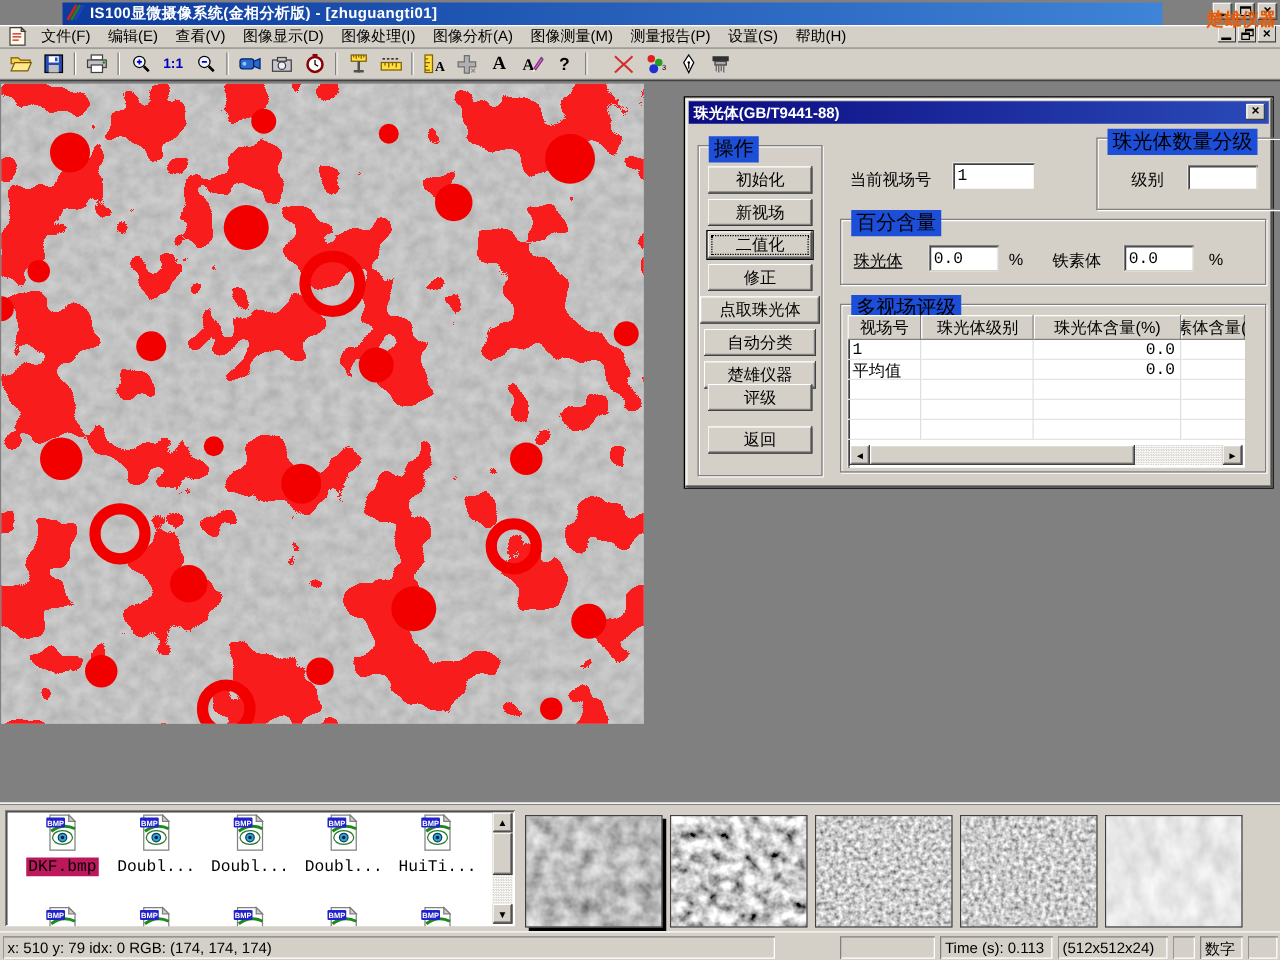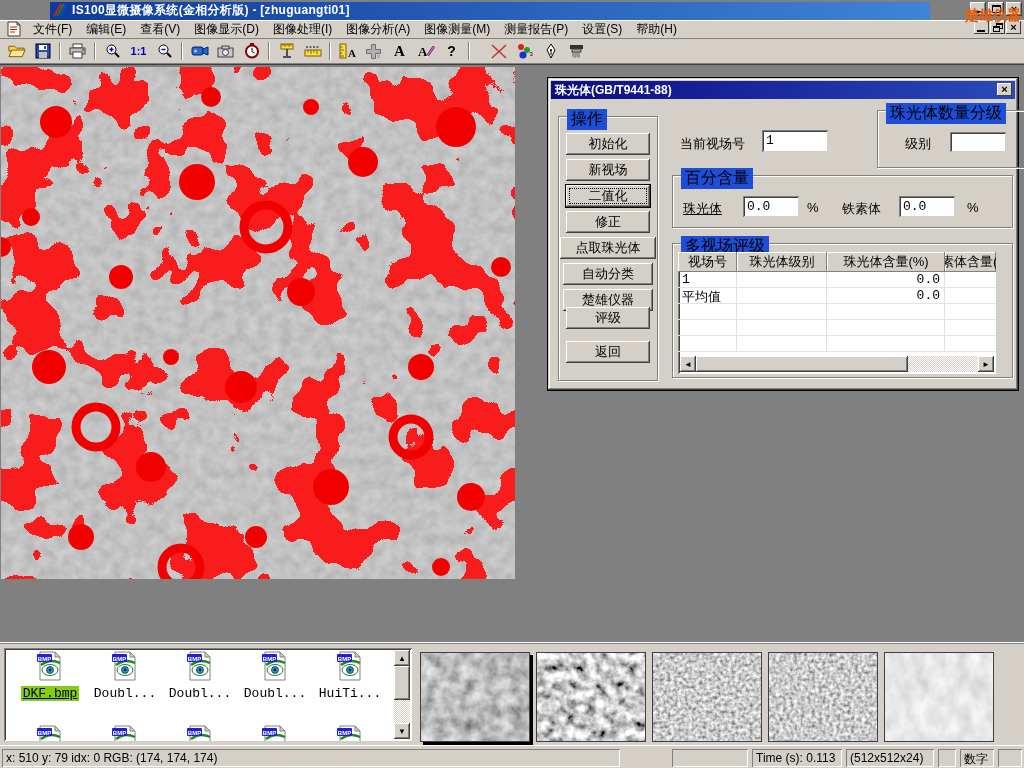--- a/index.html
+++ b/index.html
@@ -51,21 +51,21 @@
   .num { text-align:right; }
   .hscroll { position:absolute; left:2px; bottom:2px; width:314px; height:16px; background:#d4d0c8; display:flex; }
   .sbtn { width:16px; height:16px; background:#d4d0c8; box-shadow: inset -1px -1px 0 #404040, inset 1px 1px 0 #ffffff, inset -2px -2px 0 #808080; display:flex; align-items:center; justify-content:center; font-size:8px; color:#000; }
   .hthumb { width:212px; height:16px; background:#d4d0c8; box-shadow: inset -1px -1px 0 #404040, inset 1px 1px 0 #ffffff, inset -2px -2px 0 #808080; }
   .htrack { flex:1; background:repeating-conic-gradient(#d4d0c8 0 25%, #ffffff 0 50%) 0 0/2px 2px; }
   
   .filepanel { left:0; top:642px; width:1024px; height:103px; background:#d4d0c8; border-top:1px solid #ffffff; box-shadow: inset 0 1px 0 #808080; }
   .filelist { position:absolute; left:4px; top:5px; width:408px; height:93px; background:#fff; box-shadow: inset 1px 1px 0 #808080, inset -1px -1px 0 #ffffff, inset 2px 2px 0 #404040; overflow:hidden; }
   .fitem { position:absolute; width:76px; text-align:center; }
   .fname { font-family:"Liberation Mono",monospace; font-size:13px; margin-top:2px; display:inline-block; padding:0 2px; white-space:nowrap; }
-  .fname.sel { background:#84cc16;text-decoration:underline; }
+  .fname.sel { background:#be185d; }
   .vscroll { position:absolute; right:2px; top:2px; width:16px; height:89px; background:repeating-conic-gradient(#d4d0c8 0 25%, #ffffff 0 50%) 0 0/2px 2px; }
   .vthumb { position:absolute; left:0; top:16px; width:16px; height:34px; background:#d4d0c8; box-shadow: inset -1px -1px 0 #404040, inset 1px 1px 0 #ffffff, inset -2px -2px 0 #808080; }
   .thumb { position:absolute; top:9px; width:110px; height:90px; background:#999; border:1px solid #404040; }
   .thumb.sel { box-shadow: 3px 3px 0 #000; }
   
   .statusbar { left:0; top:745px; width:1024px; height:23px; background:#d4d0c8; border-top:1px solid #ffffff; }
   .spanel { position:absolute; top:3px; height:18px; box-shadow: inset 1px 1px 0 #808080, inset -1px -1px 0 #ffffff; padding:2px 4px 0 4px; white-space:nowrap; overflow:hidden; font-size:12px; }
 </style>
 </head>
 <body>

